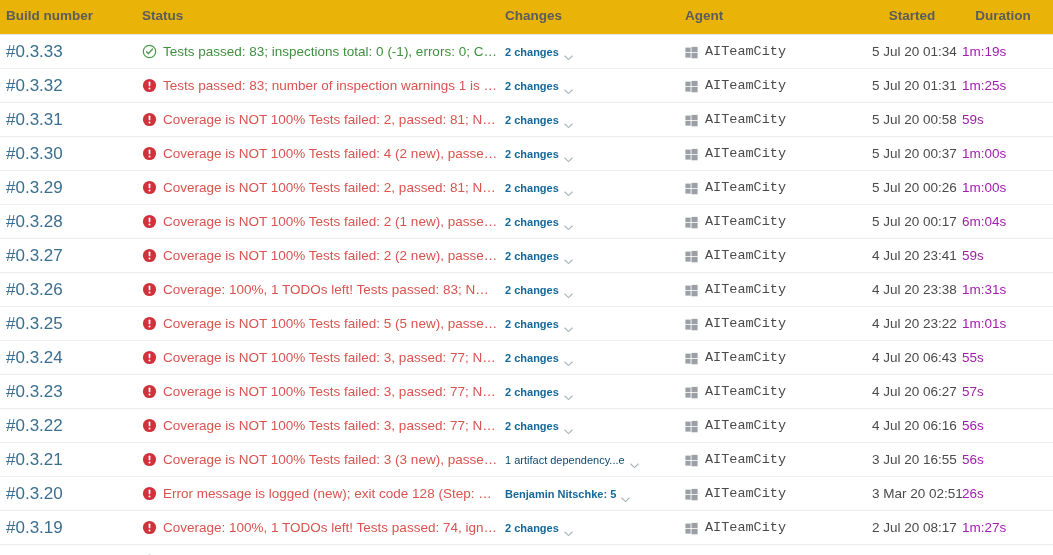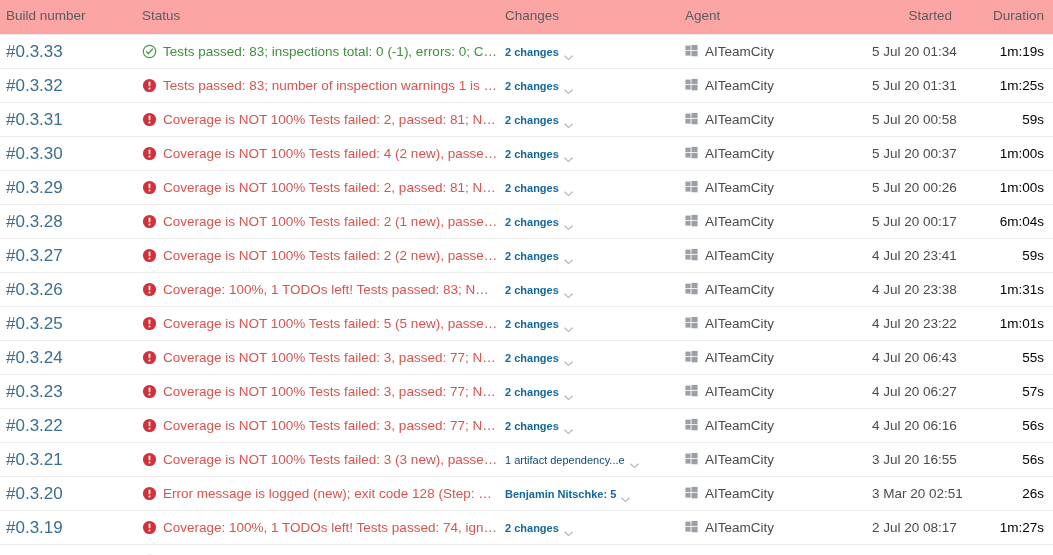--- a/index.html
+++ b/index.html
@@ -24,32 +24,32 @@
   
   col.c-build    { width: 136px; }
   col.c-status   { width: 364px; }
   col.c-changes  { width: 180px; }
   col.c-agent    { width: 192px; }
   col.c-started  { width: 90px; }
   col.c-duration { width: 91px; }
 
   
   thead th {
-    font-weight: normal;
+    font-weight: bold;
     font-size: 13.5px;
     color: #5c5c5c;
     padding: 0 0 11px 0;
     height: 23px;
     vertical-align: bottom;
     text-align: left;
     border-bottom: 1px solid #e6e6e6;
-    background: #fca5a5;
+    background: #eab308;
     white-space: nowrap;
   }
-  thead th.right { text-align: right; }
+  thead th.right { text-align: center; }
   .th-build    { padding-left: 6px !important; }
   .th-status   { padding-left: 6px !important; }
   .th-changes  { padding-left: 5px !important; }
   .th-agent    { padding-left: 5px !important; }
   .th-started  { padding-right: 10px !important; }
   .th-duration { padding-right: 9px !important; }
 
   
   tbody tr {
     height: 33px;
@@ -125,45 +125,46 @@
     flex: 0 0 auto;
     width: 9px;
     height: 6px;
     display: block;
   }
 
   
   .cell-agent { padding-left: 5px; }
   .agent-wrap {
     display: flex;
-    align-items: flex-start;
+    align-items: flex-end;
     gap: 7px;
+    font-family: Liberation Mono, monospace;
   }
   .agent-icon {
     flex: 0 0 auto;
     width: 13px;
     height: 13px;
     display: block;
   }
   .agent-name {
     color: #4a4a4a;
     font-size: 13.5px;
   }
 
   
   .cell-started {
     text-align: right;
     padding-right: 10px;
     color: #4a4a4a;
     margin-left: 42px;
   }
   .cell-duration {
-    text-align: right;
-    padding-right: 9px;
-    color: #000000;
+    text-align: left;
+    padding-right: 16px;
+    color: #a21caf;
   }
 </style>
 </head>
 <body>
 
 <table id="builds-table">
   <colgroup>
     <col class="c-build">
       <col class="c-status">
       <col class="c-changes">

